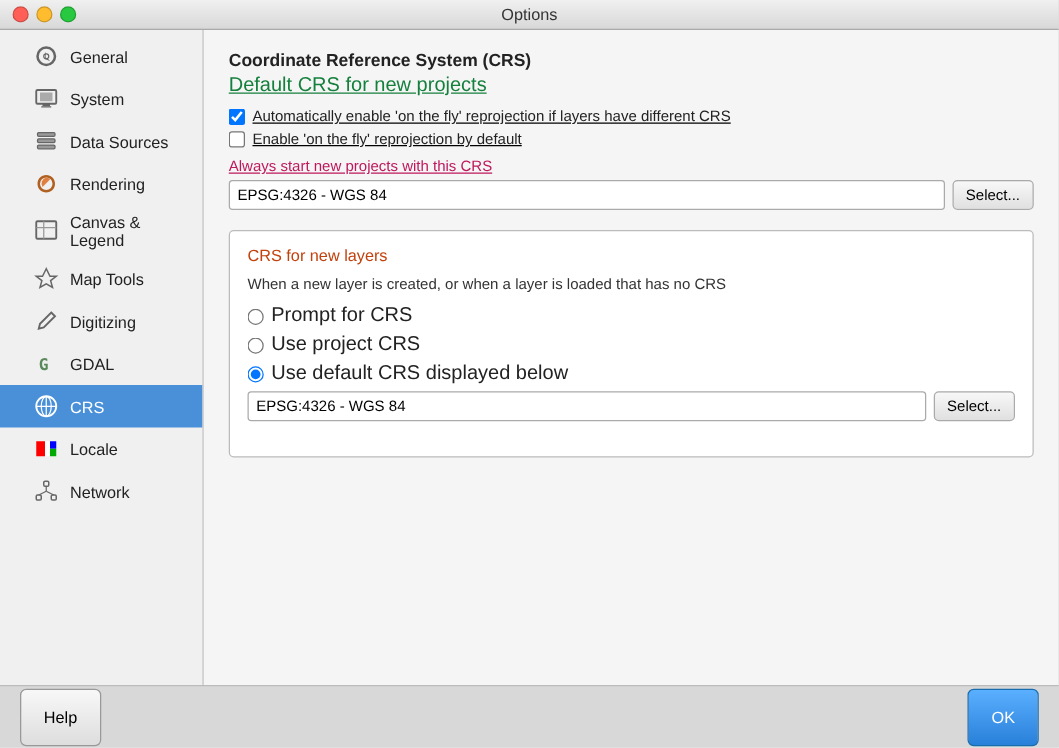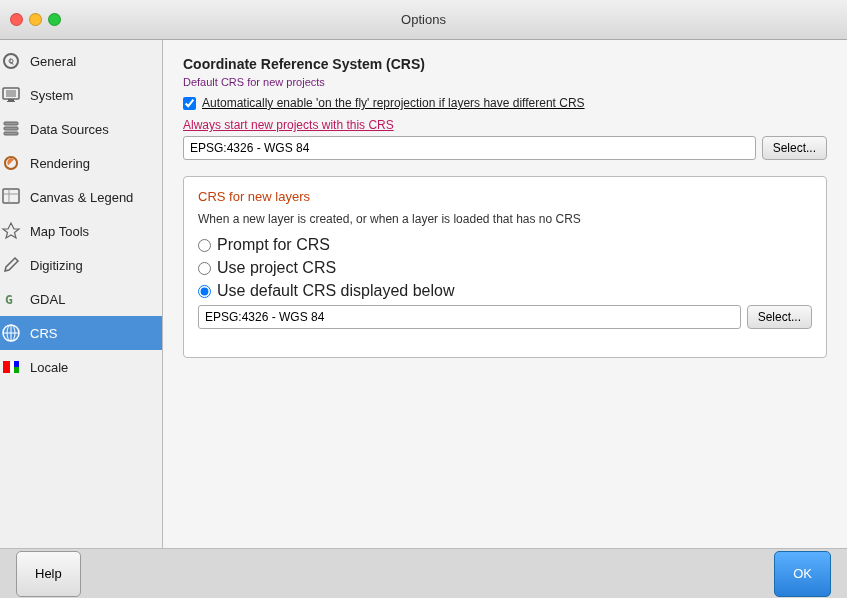--- a/index.html
+++ b/index.html
@@ -8,21 +8,21 @@
       font-size: 13px;
       background: #d0d0d0;
       width: 847px;
       height: 598px;
       display: flex;
       flex-direction: column;
       overflow: hidden;
     }
     .titlebar {
       background: linear-gradient(to bottom, #f0f0f0, #d8d8d8);
-      height: 40px;
+      height: 24px;
       display: flex;
       align-items: center;
       justify-content: center;
       border-bottom: 1px solid #aaa;
       position: relative;
       flex-shrink: 0;
     }
     .titlebar-buttons {
       position: absolute;
       left: 10px;
@@ -52,21 +52,21 @@
       width: 163px;
       background: #f0f0f0;
       border-right: 1px solid #bbb;
       overflow-y: auto;
       flex-shrink: 0;
       padding-top: 4px;
     }
     .sidebar-item {
       display: flex;
       align-items: center;
-      padding: 6px 0;
+      padding: 6px 26px;
       cursor: pointer;
       gap: 8px;
       color: #222;
     }
     .sidebar-item.active {
       background: #4a90d9;
       color: white;
     }
     .sidebar-item-icon {
       width: 22px;
@@ -86,23 +86,24 @@
       padding: 16px 20px;
       overflow-y: auto;
     }
     .section-title {
       font-size: 14px;
       font-weight: bold;
       color: #222;
       margin-bottom: 4px;
     }
     .section-subtitle {
-      font-size: 11px;
-      color: #701a75;
+      font-size: 16px;
+      color: #15803d;
       margin-bottom: 8px;
+      text-decoration: underline;
     }
     .checkbox-row {
       display: flex;
       align-items: center;
       gap: 6px;
       margin-bottom: 4px;
       text-decoration: underline;
     }
     .checkbox-row label {
       font-size: 12px;
@@ -305,29 +306,46 @@
       <div class="sidebar-item-icon">
         <svg width="20" height="20" viewBox="0 0 20 20">
             <rect x="2" y="4" width="7" height="12" fill="#f00"></rect>
             <rect x="9" y="4" width="4" height="12" fill="#fff"></rect>
             <rect x="13" y="4" width="5" height="6" fill="#00f"></rect>
             <rect x="13" y="10" width="5" height="6" fill="#0a0"></rect>
           </svg>
       </div>
       <span class="sidebar-item-label">Locale</span>
     </div>
+    <div class="sidebar-item">
+      <div class="sidebar-item-icon">
+        <svg width="20" height="20" viewBox="0 0 20 20">
+            <rect x="8" y="2" width="4" height="4" rx="1" fill="none" stroke="#666" stroke-width="1.2"></rect>
+            <rect x="2" y="13" width="4" height="4" rx="1" fill="none" stroke="#666" stroke-width="1.2"></rect>
+            <rect x="14" y="13" width="4" height="4" rx="1" fill="none" stroke="#666" stroke-width="1.2"></rect>
+            <line x1="10" y1="6" x2="10" y2="10" stroke="#666" stroke-width="1"></line>
+            <line x1="10" y1="10" x2="4" y2="13" stroke="#666" stroke-width="1"></line>
+            <line x1="10" y1="10" x2="16" y2="13" stroke="#666" stroke-width="1"></line>
+          </svg>
+      </div>
+      <span class="sidebar-item-label">Network</span>
+    </div>
   </div>
 
   <div class="content-area">
     <div class="section-title">Coordinate Reference System (CRS)</div>
     <div class="section-subtitle">Default CRS for new projects</div>
 
     <div class="checkbox-row">
       <input type="checkbox" id="chk-auto" checked="" style="">
       <label for="chk-auto">Automatically enable 'on the fly' reprojection if layers have different CRS</label>
+    </div>
+    <div class="checkbox-row">
+      <input type="checkbox" id="chk-otf" style="">
+      <label for="chk-otf">Enable 'on the fly' reprojection by default</label>
     </div>
 
     <div class="crs-label">Always start new projects with this CRS</div>
     <div class="crs-input-row">
       <input type="text" class="crs-input" value="EPSG:4326 - WGS 84" style="">
       <button class="select-btn">Select...</button>
     </div>
 
     <div class="group-box">
       <div class="group-box-title">CRS for new layers</div>

